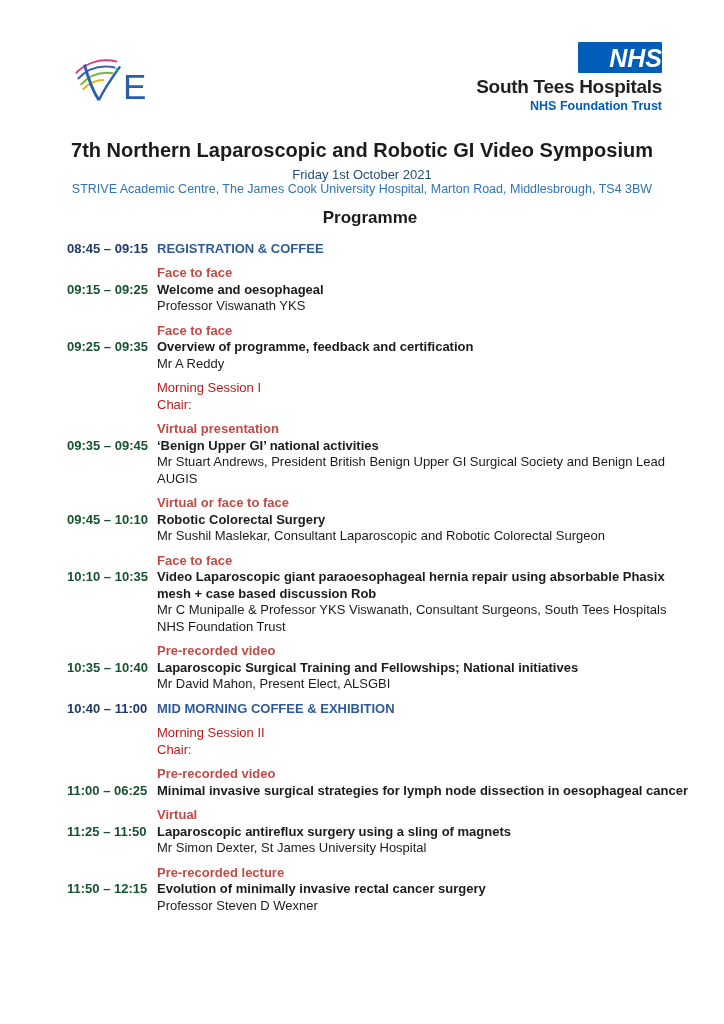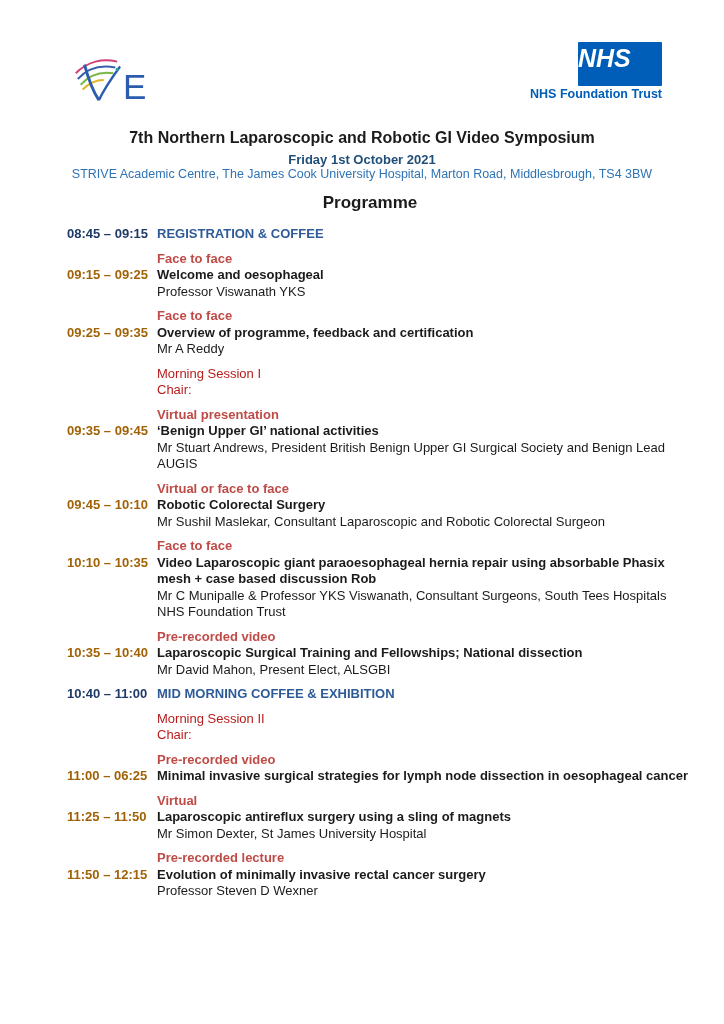--- a/index.html
+++ b/index.html
@@ -18,48 +18,48 @@
   }
   .strive-logo { display:flex; align-items:flex-end; margin-top:14px; }
   .strive-text {
     font-size:35px; font-weight:400; letter-spacing:5px;
     color:#2b5cad; line-height:1;
   }
   .strive-v { margin:0 1px -2px 2px; }
   .nhs-logo { text-align:right; }
   .nhs-box {
     display:inline-block; background:#005EB8; color:#fff;
-    width:84px; height:44px; line-height:33px; text-align:left;
+    width:84px; height:31px; line-height:33px; text-align:right;
     font-size:25px; font-weight:bold; font-style:italic;
     letter-spacing:0px; border-radius:1px;
   }
   .nhs-org {
     font-size:19px; font-weight:bold; color:#231f20;
     margin-top:3px; line-height:1.15; letter-spacing:-0.3px;
   }
   .nhs-sub {
     font-size:12.5px; font-weight:bold; color:#005EB8;
     margin-top:2px; line-height:1.1;
   }
 
   
   .title-block { text-align:center; margin-top:25px; }
-  .doc-title { font-size:16px; font-weight:bold; color:#1b1b1b; }
-  .doc-date  { font-size:13px; font-weight:bold; color:#1F4E79; margin-top:5px; }
+  .doc-title { font-size:20px; font-weight:bold; color:#1b1b1b; }
+  .doc-date  { font-size:13px; font-weight:normal; color:#1F4E79; margin-top:5px; }
   .doc-venue { font-size:12.5px; color:#2E74B5; }
   .doc-programme { font-size:17px; font-weight:bold; color:#1b1b1b; margin-top:12px;padding-left:16px; }
 
   
   .programme {
     margin-top:13px; padding:0 36px 0 67px;
     font-size:13px; line-height:16.5px;
   }
   .line { display:grid; grid-template-columns:90px 1fr; }
   .pblock { margin-bottom:8px; }
-  .time { font-weight:bold; color:#a16207; white-space:nowrap; }
+  .time { font-weight:bold; color:#14532d; white-space:nowrap; }
   .break-row .time  { color:#1F3A67; }
   .break-title { font-weight:bold; color:#2E5B98; }
   .mode { font-weight:bold; color:#BF4B47; }
   .stitle { font-weight:bold; color:#1b1b1b; }
   .speaker { color:#1b1b1b; }
   .chair-line { font-weight:normal; color:#b91c1c; }
 </style>
 </head>
 <body>
 
@@ -77,20 +77,21 @@
           <path d="M13 8 C 17 23, 22 36, 28 45" stroke="#2b5cad" stroke-width="3" fill="none"></path>
           <path d="M28 45 C 34 32, 42 21, 50 10" stroke="#2b5cad" stroke-width="2.4" fill="none"></path>
           <circle cx="47" cy="13" r="1.6" fill="#2aa198"></circle>
         </svg>
       </span>
       <span class="strive-text">E</span>
     </div>
 
     <div class="nhs-logo">
       <span class="nhs-box">NHS</span>
+      <div class="nhs-org">South Tees Hospitals</div>
       <div class="nhs-sub">NHS Foundation Trust</div>
     </div>
   </div>
 
   <div class="title-block">
     <div class="doc-title">7th Northern Laparoscopic and Robotic GI Video Symposium</div>
     <div class="doc-date">Friday 1st October 2021</div>
     <div class="doc-venue">STRIVE Academic Centre, The James Cook University Hospital, Marton Road, Middlesbrough, TS4 3BW</div>
     <div class="doc-programme">Programme</div>
   </div>
@@ -189,21 +190,21 @@
     </div>
   </div>
 
   <div class="pblock session-row">
     <div class="line">
       <div></div>
       <div class="mode">Pre-recorded video</div>
     </div>
     <div class="line">
       <div class="time">10:35 – 10:40</div>
-      <div class="stitle">Laparoscopic Surgical Training and Fellowships; National dissection</div>
+      <div class="stitle">Laparoscopic Surgical Training and Fellowships; National initiatives</div>
     </div>
     <div class="line">
       <div></div>
       <div class="speaker">Mr David Mahon, Present Elect, ALSGBI</div>
     </div>
   </div>
 
   <div class="pblock break-row">
     <div class="line">
       <div class="time">10:40 – 11:00</div>

